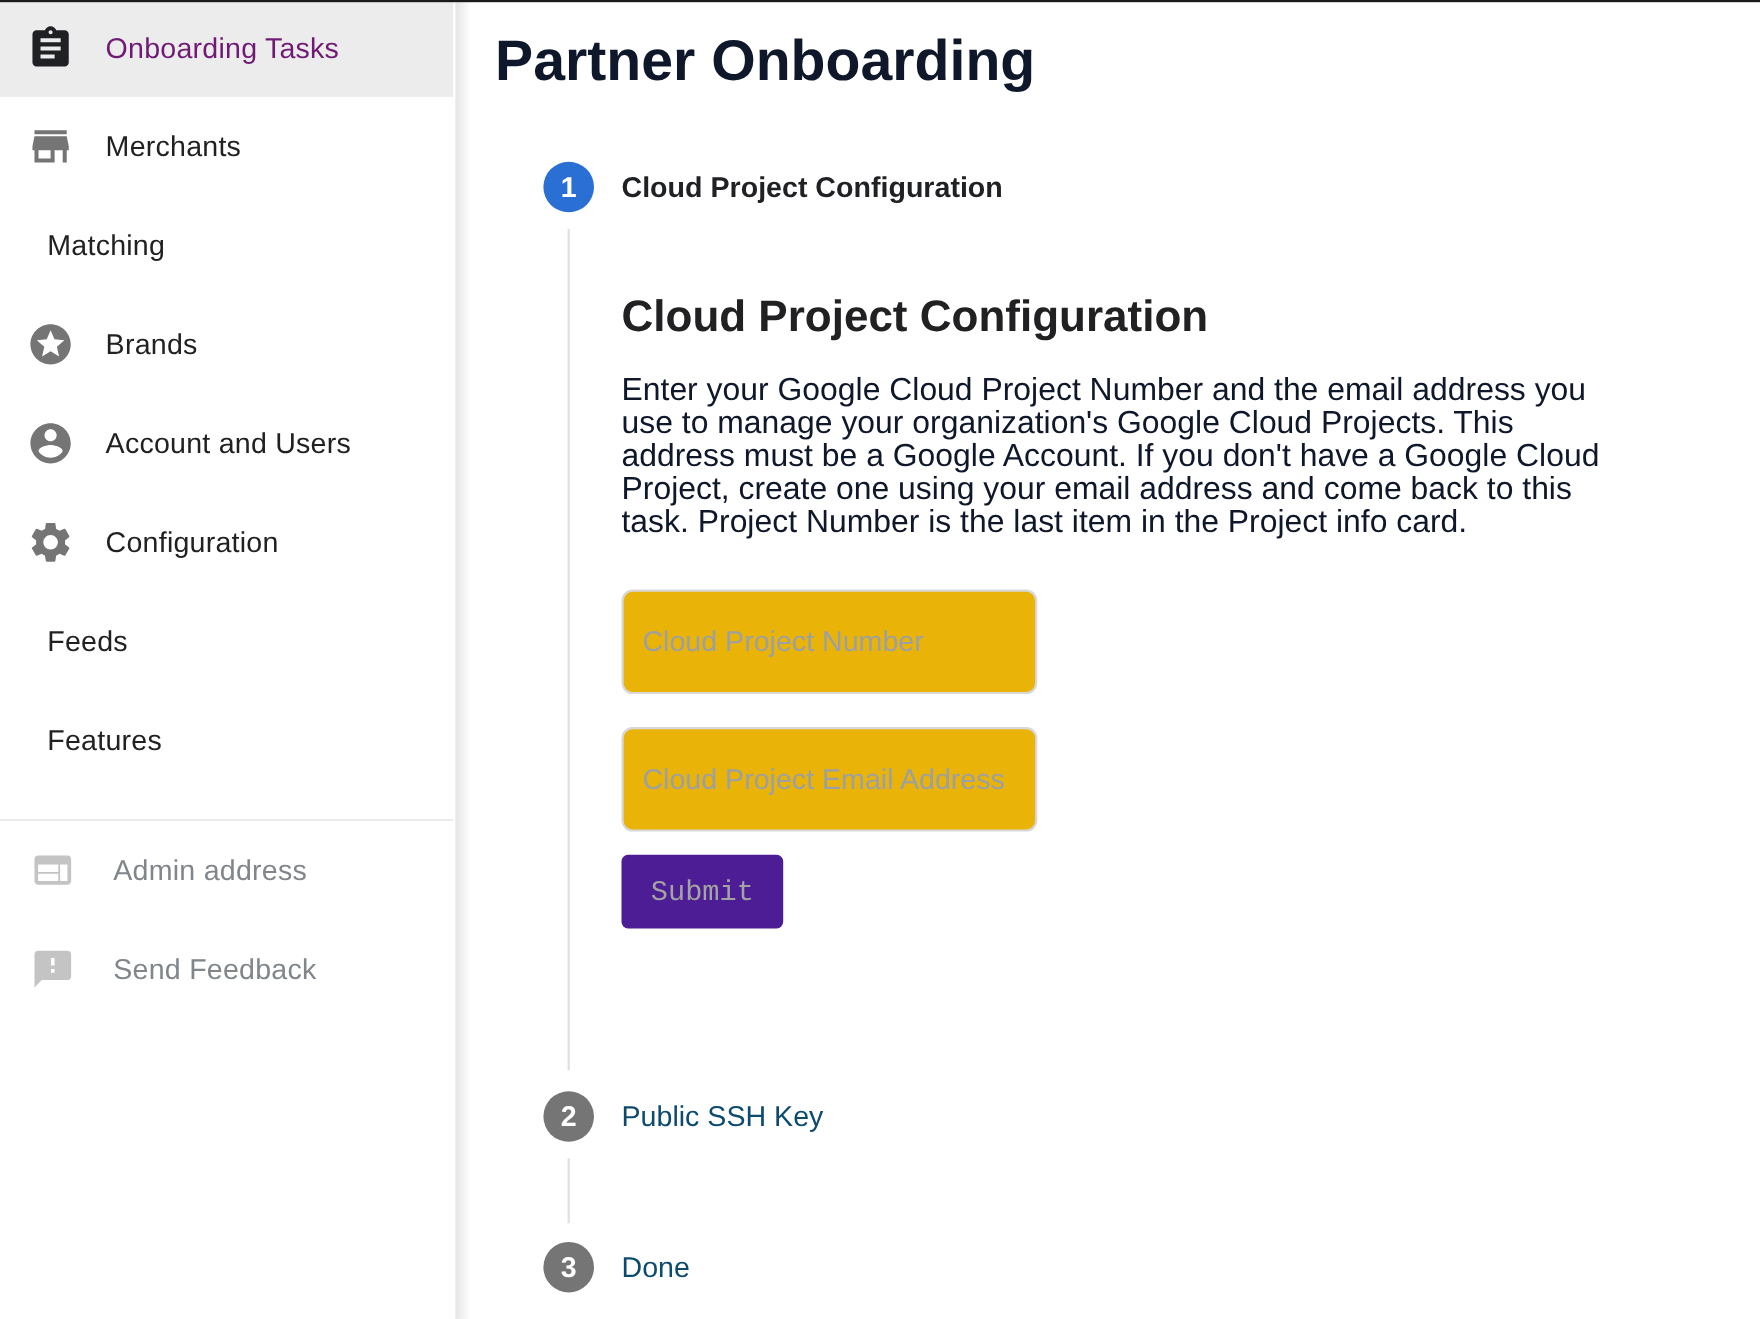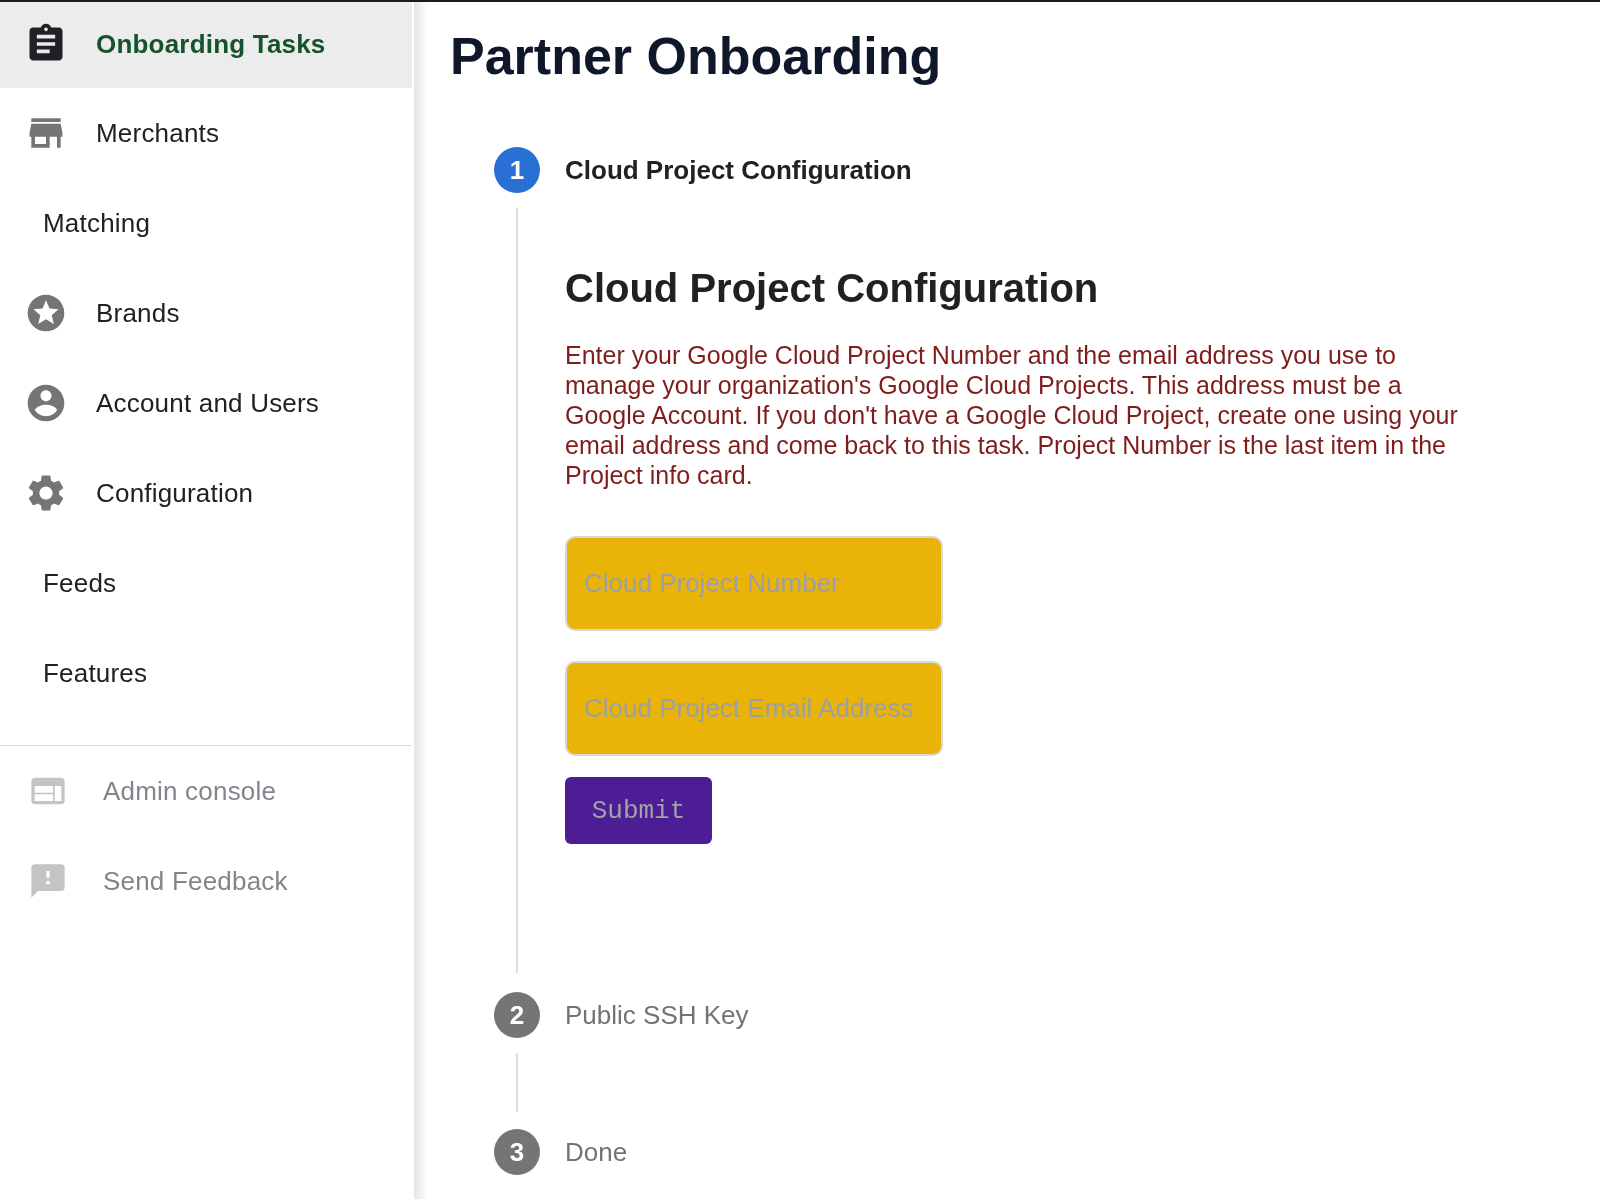--- a/index.html
+++ b/index.html
@@ -8,46 +8,46 @@
   .app{display:flex;width:1600px;height:1199px;}
 
   
   .sidebar{width:412px;min-width:412px;height:1199px;background:#fff;position:relative;z-index:2;}
   .nav-item{height:90px;display:flex;align-items:center;cursor:pointer;}
   .nav-item.active{height:88px;background:#ececec;}
   .nav-icon{width:46px;height:46px;margin-left:23px;margin-right:27px;display:flex;align-items:center;justify-content:center;flex:0 0 auto;}
   .nav-icon svg{width:44px;height:44px;}
   .no-icon{padding-left:43px;}
   .nav-label{font-size:26px;color:#212121;letter-spacing:.2px;white-space:nowrap;}
-  .nav-item.active .nav-label{font-weight:700;color:#14532d;}
+  .nav-item.active .nav-label{font-weight:400;color:#701a75;}
   .side-divider{height:1px;background:#dcdcdc;margin-top:27px;}
   .footer-item{height:90px;display:flex;align-items:center;cursor:pointer;}
   .footer-icon{width:40px;height:40px;margin-left:28px;margin-right:35px;display:flex;align-items:center;justify-content:center;flex:0 0 auto;}
   .footer-icon svg{width:40px;height:40px;}
   .footer-label{font-size:26px;color:#80868b;letter-spacing:.2px;white-space:nowrap;}
 
   
   .main{flex:1;position:relative;background:#fff;}
   .main::before{content:'';position:absolute;left:2px;top:0;bottom:0;width:14px;
     background:linear-gradient(to right,rgba(0,0,0,0.10),rgba(0,0,0,0));pointer-events:none;}
   .page-title{position:absolute;left:38px;top:28px;font-size:52px;line-height:56px;font-weight:700;color:#0f172a;margin:0;}
 
   .step-circle{position:absolute;width:46px;height:46px;border-radius:50%;color:#fff;
     display:flex;align-items:center;justify-content:center;font-size:26px;font-weight:700;}
   .step-circle.active{background:#2a6fd4;}
   .step-circle.pending{background:#757575;}
   .step-label{position:absolute;left:153px;height:46px;display:flex;align-items:center;
     font-size:26px;color:#202124;white-space:nowrap;}
   .step-label.bold{font-weight:700;}
-  .step-label.pending{color:#737373;font-weight:400;}
+  .step-label.pending{color:#0c4a6e;font-weight:400;}
   .connector{position:absolute;left:104px;width:2px;background:#dfdfdf;}
 
   .step-content{position:absolute;left:153px;top:264px;width:935px;}
   .section-heading{font-size:40px;line-height:48px;font-weight:700;color:#212124;margin:0;}
-  .section-desc{font-size:25px;line-height:30px;color:#7f1d1d;margin:28px 15px 0 0;}
+  .section-desc{font-size:29px;line-height:30px;color:#0f172a;margin:28px 15px 0 0;}
   .field{display:block;width:378px;height:95px;margin-top:0;box-sizing:border-box;
     border:2px solid #d8d8d8;border-radius:10px;padding:0 17px;font-size:26px;color:#202124;
     font-family:"Liberation Sans","DejaVu Sans",sans-serif;outline:none;background:#eab308;}
   .field::placeholder{color:#9aa0a6;opacity:1;}
   .field.first{margin-top:46px;}
   .field.second{margin-top:30px;}
   .submit-btn{margin-top:21px;width:147px;height:67px;background:#4c1d95;border:none;border-radius:6px;
     color:#a3a3a3;font-size:26px;font-weight:500;font-family:Liberation Mono, monospace;cursor:default;}
 </style>
 </head>
@@ -120,21 +120,21 @@
 
 
     <div class="side-divider"></div>
 
     <div class="footer-item">
       <span class="footer-icon">
         <svg viewBox="0 0 24 24" fill="#c4c4c4">
             <path d="M20 4H4c-1.1 0-1.99.9-1.99 2L2 18c0 1.1.9 2 2 2h16c1.1 0 2-.9 2-2V6c0-1.1-.9-2-2-2zm-5 14H4v-4h11v4zm0-5H4V9h11v4zm5 5h-4V9h4v9z"></path>
           </svg>
       </span>
-      <span class="footer-label">Admin console</span>
+      <span class="footer-label">Admin address</span>
     </div>
 
     <div class="footer-item">
       <span class="footer-icon">
         <svg viewBox="0 0 24 24" fill="#c4c4c4">
             <path d="M20 2H4c-1.1 0-1.99.9-1.99 2L2 22l4-4h14c1.1 0 2-.9 2-2V4c0-1.1-.9-2-2-2zm-7 12h-2v-2h2v2zm0-4h-2V6h2v4z"></path>
           </svg>
       </span>
       <span class="footer-label">Send Feedback</span>
     </div>

